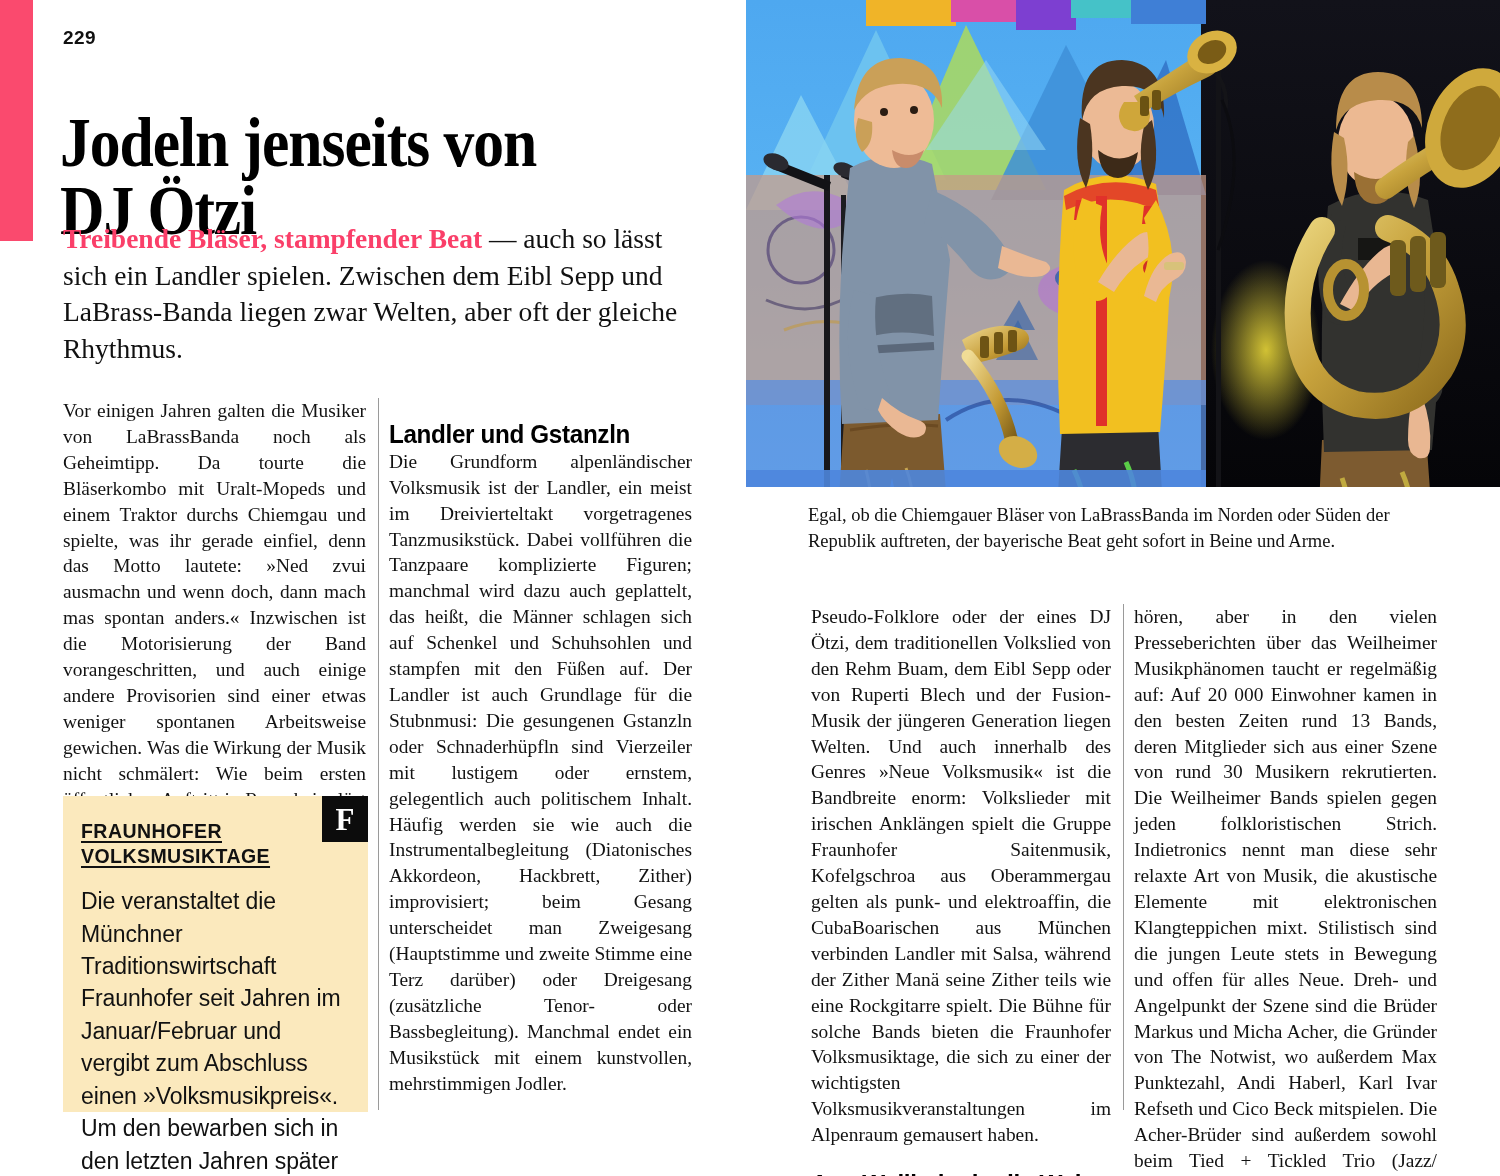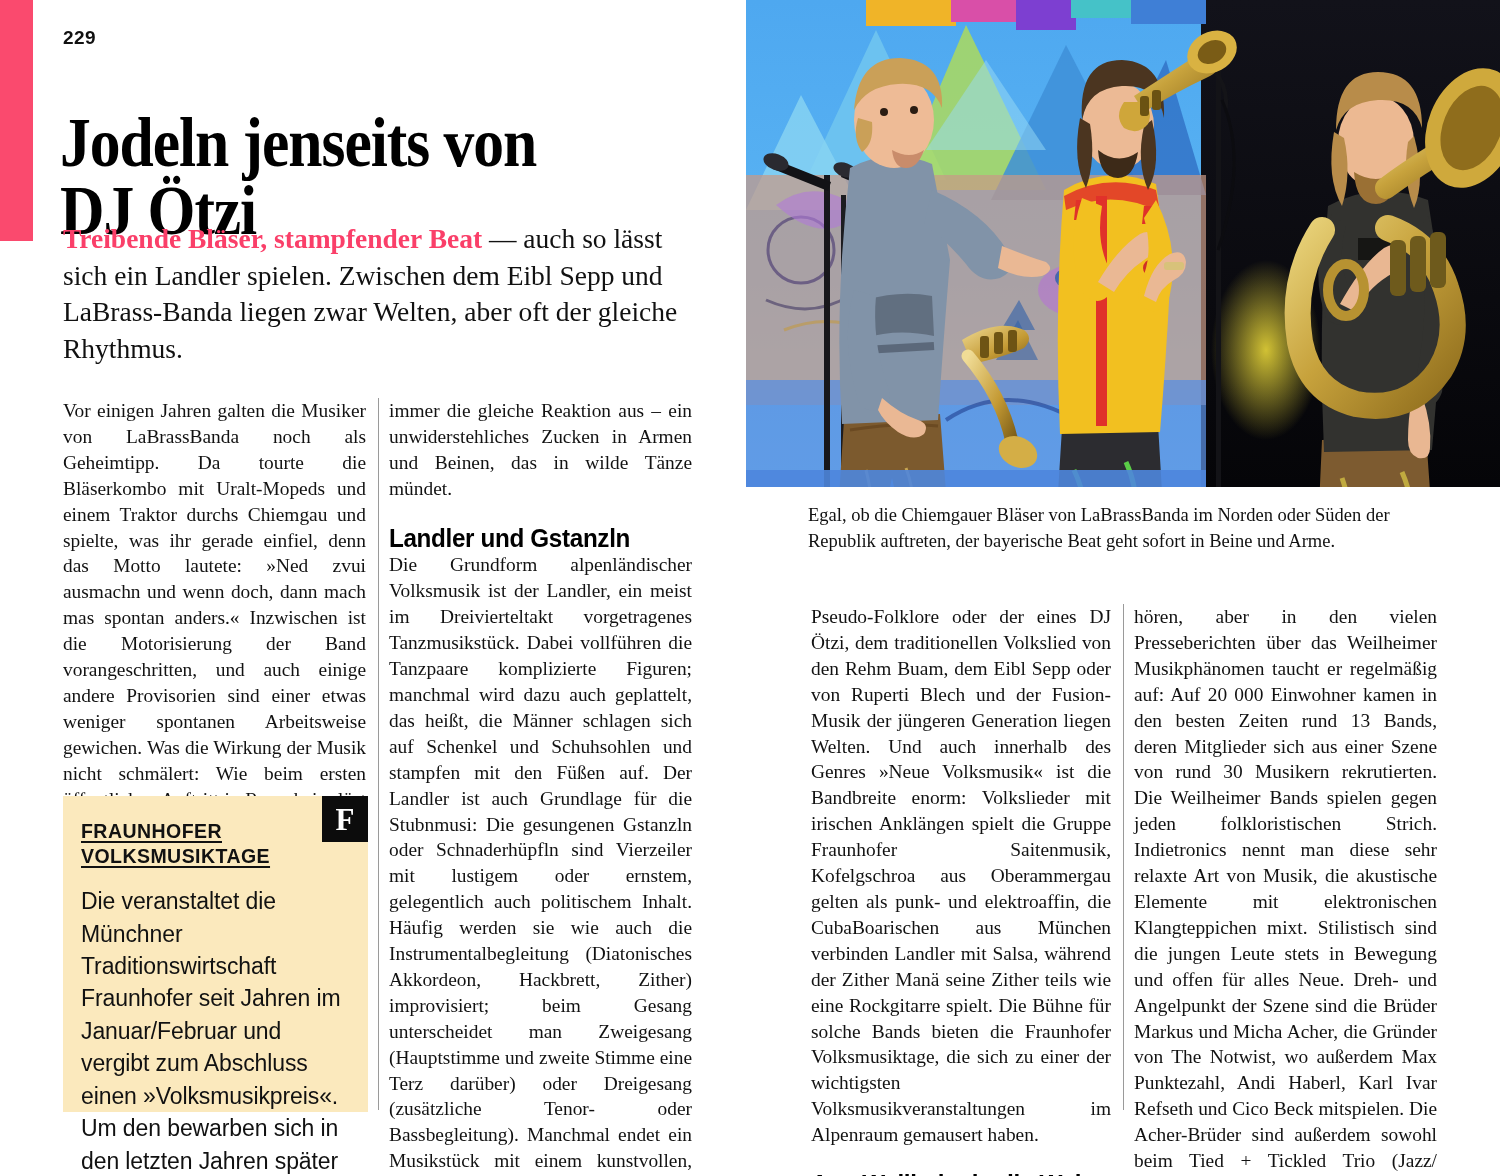--- a/index.html
+++ b/index.html
@@ -377,21 +377,20 @@
 <figcaption class="caption">Egal, ob die Chiemgauer Bläser von LaBrassBanda im Norden oder Süden der Republik auftreten, der bayerische Beat geht sofort in Beine und Arme.</figcaption>
 
 <div class="vrule" style="left:378px; top:398px; height:712px;"></div>
 <div class="vrule" style="left:1123px; top:604px; height:506px;"></div>
 
 <div class="col col-1">
   <p>Vor einigen Jahren galten die Musiker von LaBrassBanda noch als Geheimtipp. Da tourte die Bläserkombo mit Uralt-Mopeds und einem Traktor durchs Chiemgau und spielte, was ihr gerade einfiel, denn das Motto lautete: »Ned zvui ausmachn und wenn doch, dann mach mas spontan anders.« Inzwischen ist die Motorisierung der Band vorangeschritten, und auch einige andere Provisorien sind einer etwas weniger spontanen Arbeitsweise gewichen. Was die Wirkung der Musik nicht schmälert: Wie beim ersten öffentlichen Auftritt in Rosenheim löst die mit Tuba, Posaune, Trompeten, Bass und Schlagzeug besetzte Band bei so gut wie jedem Publikum</p>
 </div>
 
 <div class="col col-2">
-  <p>immer die gleiche Reaktion aus – ein unwiderstehliches Zucken in Armen und Beinen, das in wilde Tänze mündet.</p>
   <p class="subhead">Landler und Gstanzln</p>
   <p>Die Grundform alpenländischer Volksmusik ist der Landler, ein meist im Dreivierteltakt vorgetragenes Tanzmusikstück. Dabei vollführen die Tanzpaare komplizierte Figuren; manchmal wird dazu auch geplattelt, das heißt, die Männer schlagen sich auf Schenkel und Schuhsohlen und stampfen mit den Füßen auf. Der Landler ist auch Grundlage für die Stubnmusi: Die gesungenen Gstanzln oder Schnaderhüpfln sind Vierzeiler mit lustigem oder ernstem, gelegentlich auch politischem Inhalt. Häufig werden sie wie auch die Instrumentalbegleitung (Diatonisches Akkordeon, Hackbrett, Zither) improvisiert; beim Gesang unterscheidet man Zweigesang (Hauptstimme und zweite Stimme eine Terz darüber) oder Dreigesang (zusätzliche Tenor- oder Bassbegleitung). Manchmal endet ein Musikstück mit einem kunstvollen, mehrstimmigen Jodler.</p>
 
 </div>
 
 <div class="col col-3">
   <p>Pseudo-Folklore oder der eines DJ Ötzi, dem traditionellen Volkslied von den Rehm Buam, dem Eibl Sepp oder von Ruperti Blech und der Fusion-Musik der jüngeren Generation liegen Welten. Und auch innerhalb des Genres »Neue Volksmusik« ist die Bandbreite enorm: Volkslieder mit irischen Anklängen spielt die Gruppe Fraunhofer Saitenmusik, Kofelgschroa aus Oberammergau gelten als punk- und elektroaffin, die CubaBoarischen aus München verbinden Landler mit Salsa, während der Zither Manä seine Zither teils wie eine Rockgitarre spielt. Die Bühne für solche Bands bieten die Fraunhofer Volksmusiktage, die sich zu einer der wichtigsten Volksmusikveranstaltungen im Alpenraum gemausert haben.</p>
   <p class="subhead">Aus Weilheim in die Welt</p>
 
 </div>

